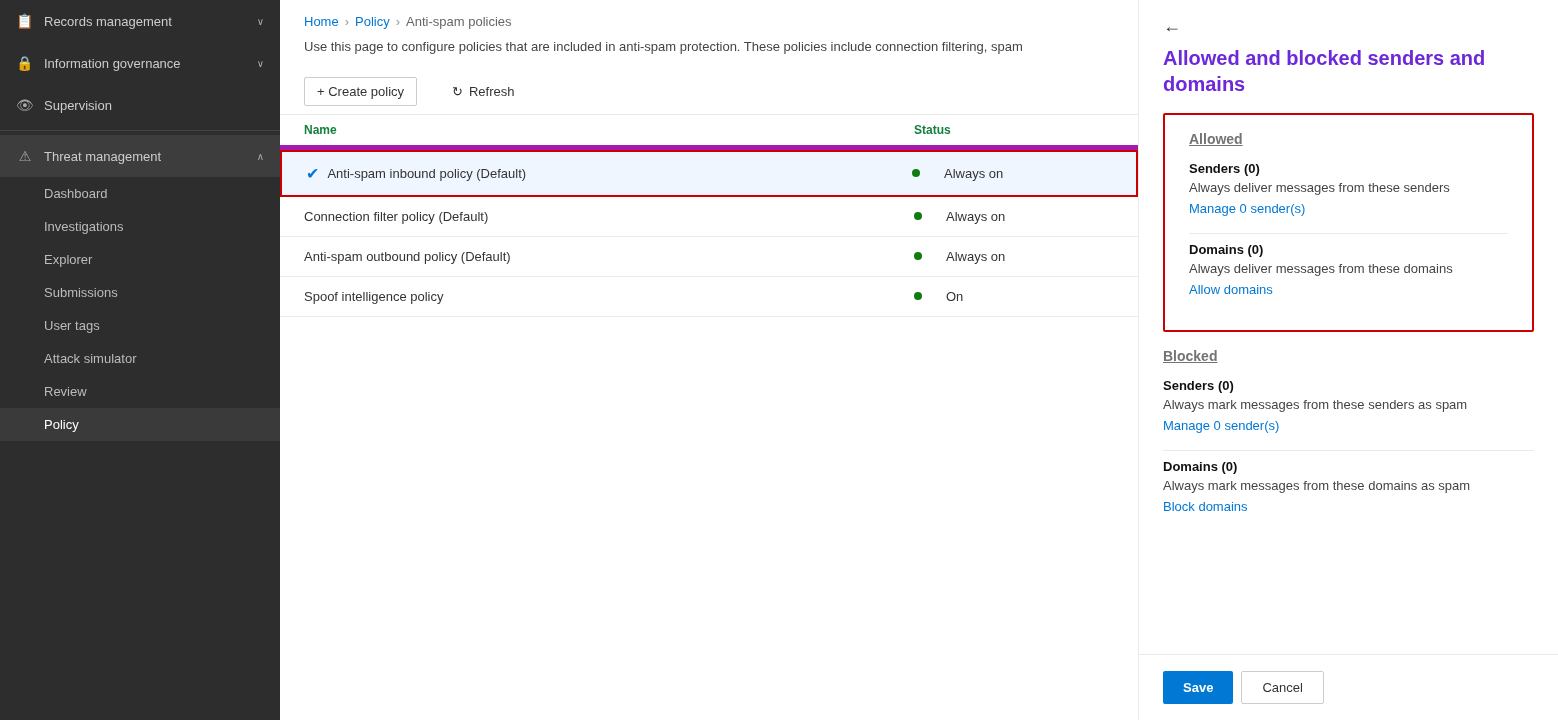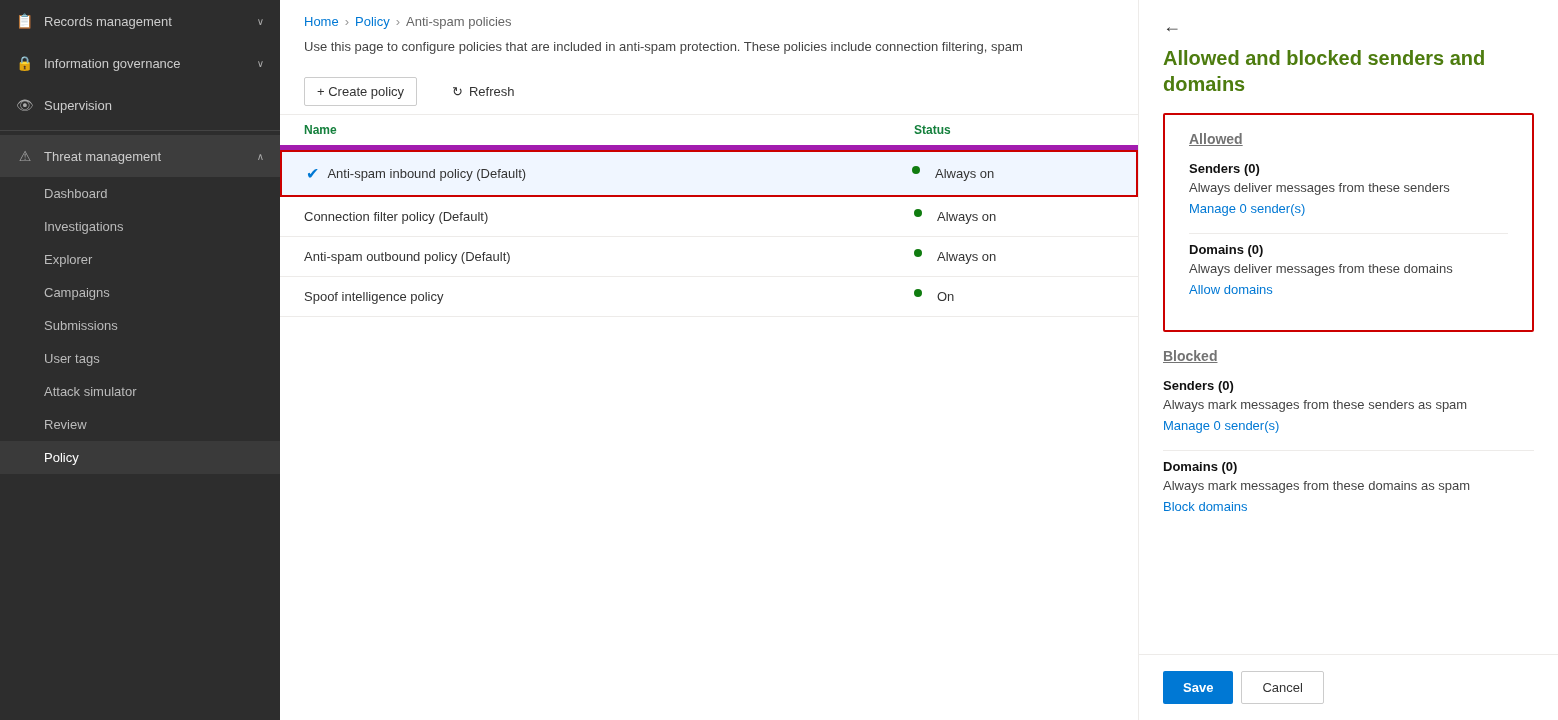--- a/index.html
+++ b/index.html
@@ -139,21 +139,21 @@
       align-items: center;
       cursor: pointer;
     }
     .policy-row.selected {
       background: #f0f6ff;
       border: 2px solid #c00;
     }
     .policy-row-name { display: flex; align-items: center; gap: 8px; }
     .check-icon { color: #0078d4; font-size: 16px; }
     .status-dot { width: 8px; height: 8px; border-radius: 50%; background: #107c10; display: inline-block; margin-right: 4px; }
-    .status-cell { display: flex; align-items: flex-start; gap: 11px; color: #333; font-size: 13px; }
+    .status-cell { display: flex; align-items: center; gap: 20px; color: #333; font-size: 13px; }
 
     
     .side-panel {
       width: 420px;
       min-width: 420px;
       background: #fff;
       border-left: 1px solid #edebe9;
       display: flex;
       flex-direction: column;
       height: 100%;
@@ -162,21 +162,21 @@
     .panel-back {
       padding: 16px 24px 8px 24px;
       font-size: 18px;
       cursor: pointer;
       color: #333;
     }
     .panel-title {
       padding: 0 24px 16px 24px;
       font-size: 20px;
       font-weight: 700;
-      color: #4d7c0f;
+      color: #6d28d9;
       line-height: 1.3;
     }
     .panel-section {
       padding: 16px 24px;
       border: 2px solid #c00;
       margin: 0 24px 16px 24px;
       border-radius: 2px;
     }
     .panel-section-label {
       font-size: 14px;
@@ -260,21 +260,20 @@
     <div class="sidebar-item-left">
       <span class="sidebar-icon">⚠</span>
       <span>Threat management</span>
     </div>
     <span class="sidebar-chevron">∧</span>
   </div>
 
   <div class="sidebar-sub-item">Dashboard</div>
   <div class="sidebar-sub-item">Investigations</div>
   <div class="sidebar-sub-item">Explorer</div>
-  <div class="sidebar-sub-item">Campaigns</div>
   <div class="sidebar-sub-item">Submissions</div>
   <div class="sidebar-sub-item">User tags</div>
   <div class="sidebar-sub-item">Attack simulator</div>
   <div class="sidebar-sub-item">Review</div>
   <div class="sidebar-sub-item active-sub">Policy</div>
 </div>
 
 <div class="main-content">
 
   <div class="breadcrumb">

